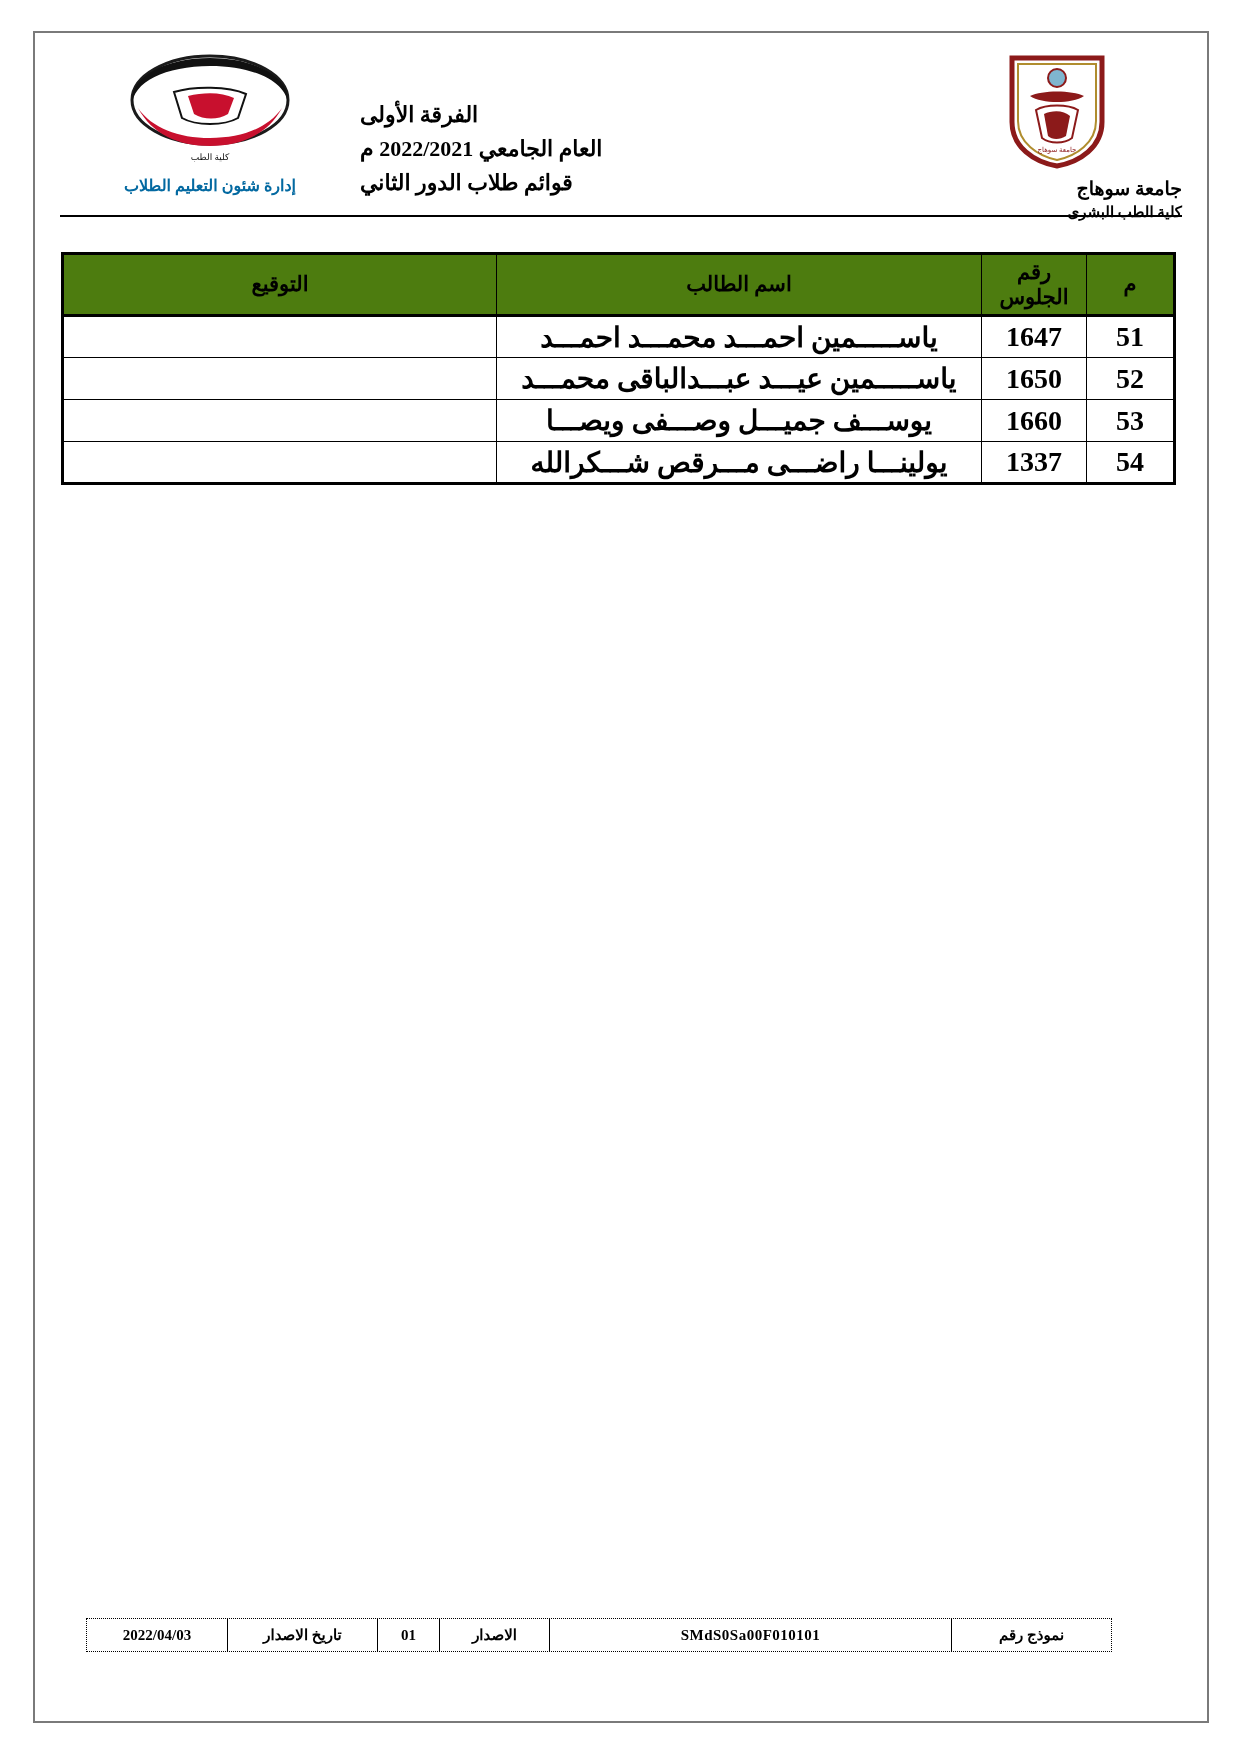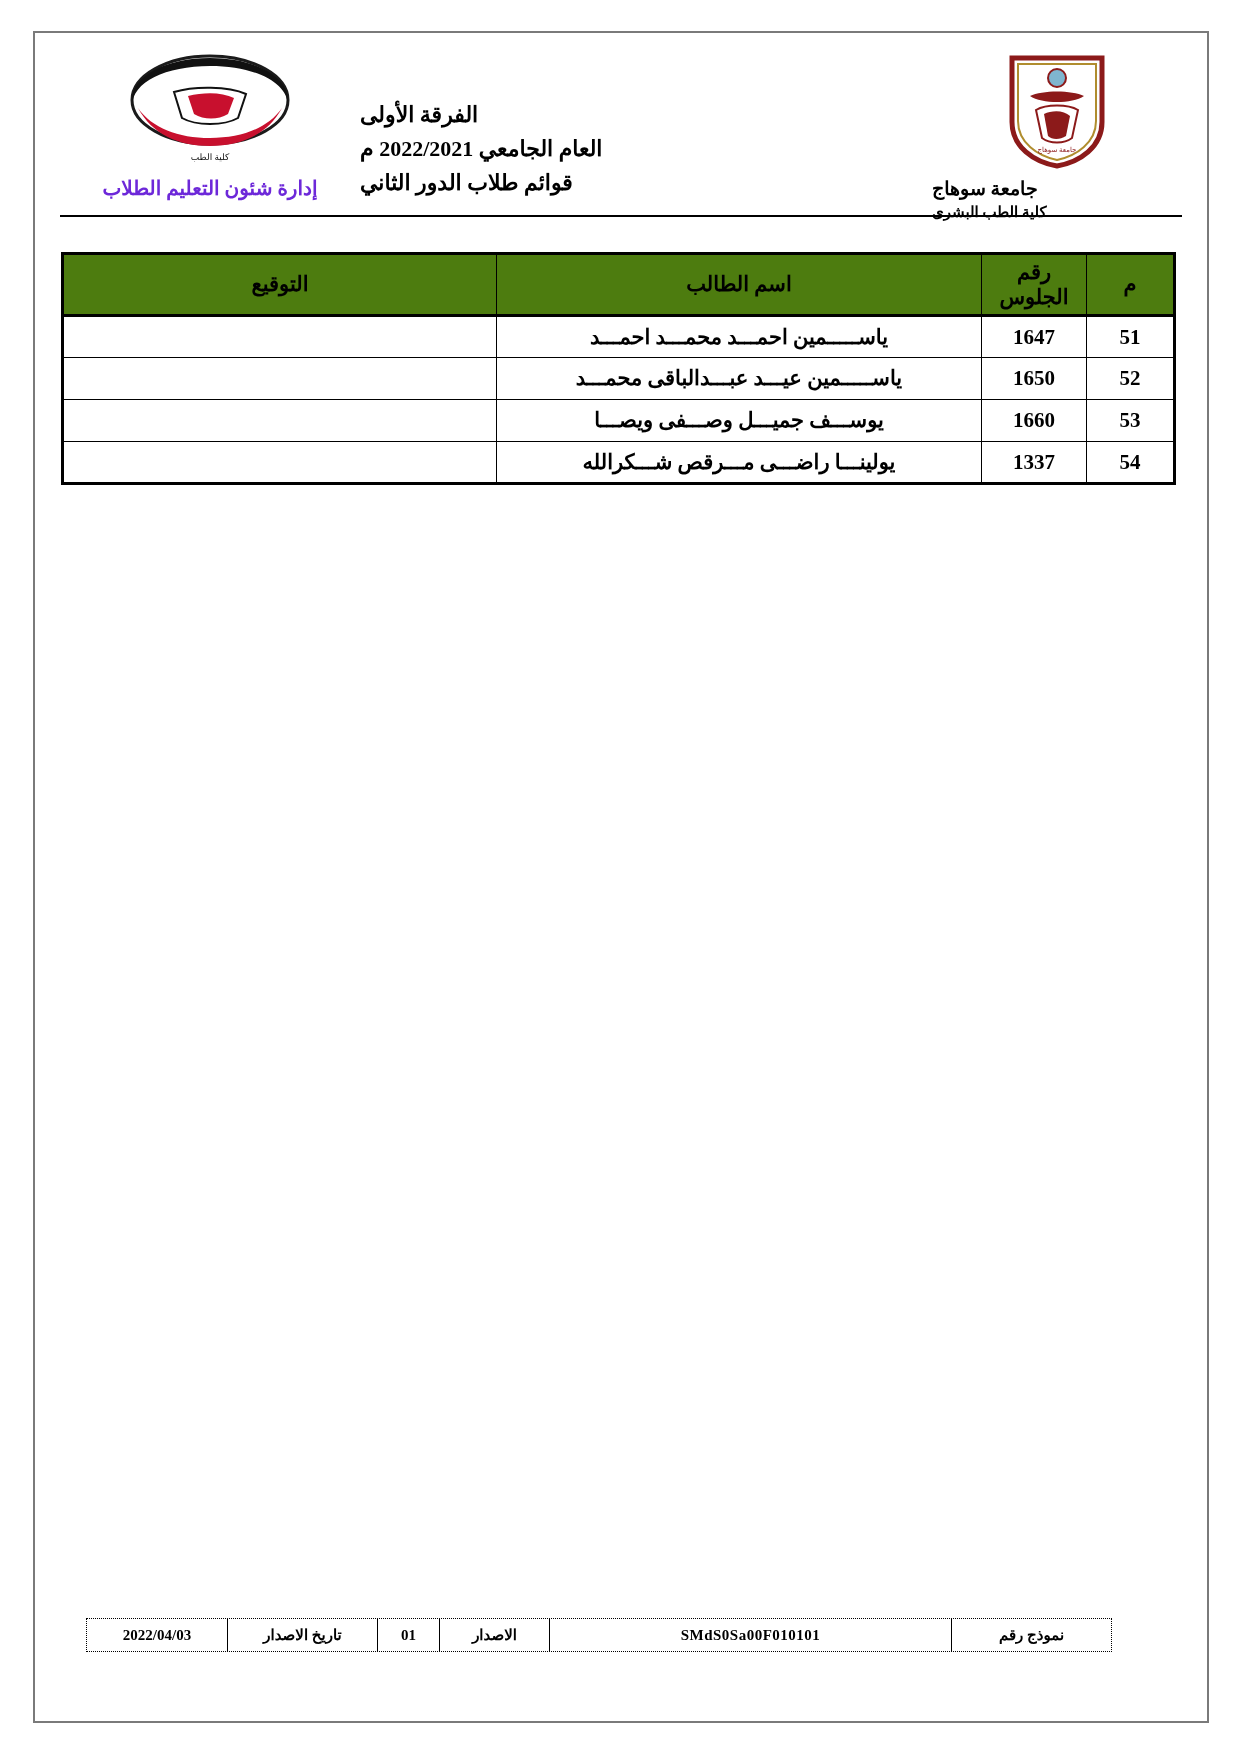--- a/index.html
+++ b/index.html
@@ -37,21 +37,21 @@
     width: 1122px;
     height: 168px;
     display: flex;
     flex-direction: row;
     align-items: flex-start;
     justify-content: space-between;
     box-sizing: border-box;
   }
   .header-right {
     width: 250px;
-    text-align: left;
+    text-align: right;
     padding-top: 4px;
   }
   .header-right .uni-name {
     font-size: 19px;
     font-weight: bold;
     color: #000;
     line-height: 1.35;
     margin-top: 6px;
   }
   .header-right .fac-name {
@@ -69,23 +69,23 @@
     font-size: 22px;
     font-weight: bold;
     color: #000;
     line-height: 1.55;
   }
   .header-left {
     width: 300px;
     text-align: center;
   }
   .header-left .dept {
-    font-size: 20px;
-    font-weight: bold;
-    color: #6d28d9;
+    font-size: 16px;
+    font-weight: bold;
+    color: #0369a1;
     margin-top: 10px;
     border-bottom: 0;
   }
   .header-rule {
     position: absolute;
     left: 60px;
     top: 215px;
     width: 1122px;
     height: 0;
     border-top: 2px solid #000;
@@ -131,21 +131,21 @@
     line-height: 1.15;
     border-bottom: 3px solid #000;
   }
   col.c-seq  { width: 88px; }
   col.c-num  { width: 105px; }
   col.c-name { width: 485px; }
   col.c-sign { width: 434px; }
 
   table.students tbody td {
     height: 42px;
-    font-size: 21px;
+    font-size: 28px;
     font-weight: bold;
     text-align: center;
     vertical-align: middle;
   }
   table.students tbody td.name {
     text-align: center;
     letter-spacing: 0.5px;
     white-space: nowrap;
   }
   table.students tbody td.sign {

